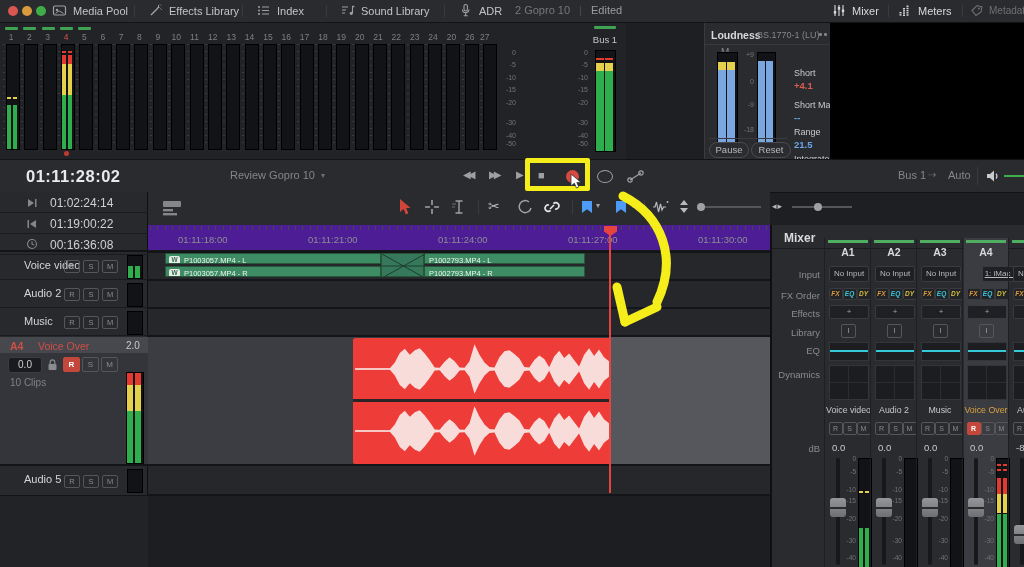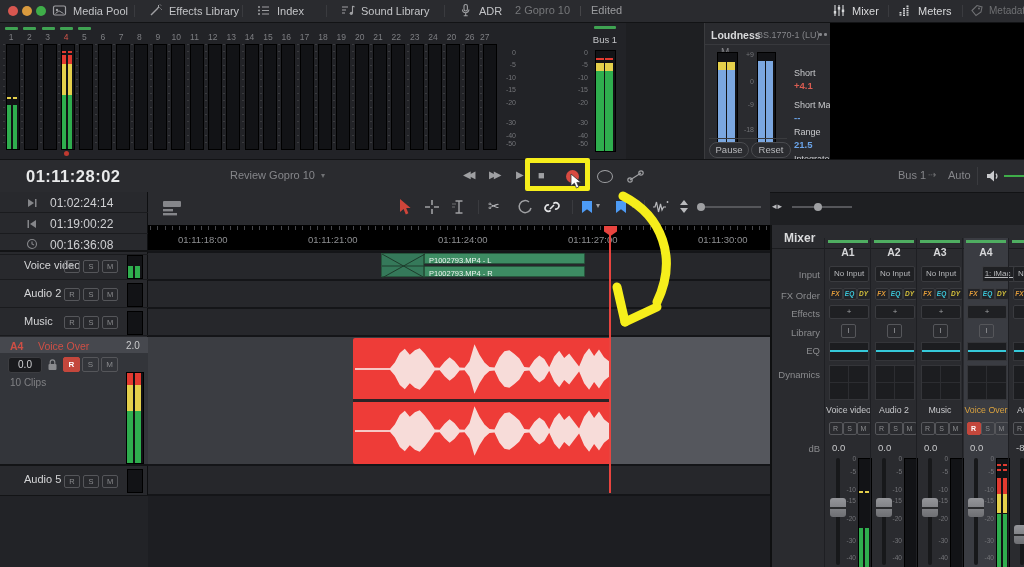--- a/index.html
+++ b/index.html
@@ -490,21 +490,21 @@
     </div>
     <div class="a" style="left:551px;top:14px;width:62px;height:2px;background:#55565a;">
       <div style="position:absolute;left:-2px;top:-3px;width:8px;height:8px;border-radius:50%;background:#9fa0a3;"></div>
     </div>
     <div class="a" style="left:624px;top:9px;color:#b9babd;font-size:9px;letter-spacing:1px;">◂▸</div>
     <div class="a" style="left:644px;top:14px;width:60px;height:2px;background:#55565a;">
       <div style="position:absolute;left:22px;top:-3px;width:8px;height:8px;border-radius:50%;background:#9fa0a3;"></div>
     </div>
   </div>
 
-  <div id="ruler" class="a" style="left:148px;top:225px;width:622px;height:26px;background:#000000;border-bottom:1px solid #17181a;box-sizing:border-box;">
+  <div id="ruler" class="a" style="left:148px;top:225px;width:622px;height:26px;background:#4c1d95;border-bottom:1px solid #17181a;box-sizing:border-box;">
       <div class="a" style="left: 2px; top: 1px; width: 1px; height: 4px; background: rgb(70, 71, 75);"></div>
       <div class="a" style="left: 9.3px; top: 1px; width: 1px; height: 4px; background: rgb(70, 71, 75);"></div>
       <div class="a" style="left: 16.5px; top: 1px; width: 1px; height: 4px; background: rgb(70, 71, 75);"></div>
       <div class="a" style="left: 23.8px; top: 1px; width: 1px; height: 4px; background: rgb(70, 71, 75);"></div>
       <div class="a" style="left: 31px; top: 1px; width: 1px; height: 4px; background: rgb(70, 71, 75);"></div>
       <div class="a" style="left: 38.3px; top: 1px; width: 1px; height: 4px; background: rgb(70, 71, 75);"></div>
       <div class="a" style="left: 45.5px; top: 1px; width: 1px; height: 4px; background: rgb(70, 71, 75);"></div>
       <div class="a" style="left: 52.8px; top: 1px; width: 1px; height: 4px; background: rgb(70, 71, 75);"></div>
       <div class="a" style="left: 60px; top: 1px; width: 1px; height: 4px; background: rgb(70, 71, 75);"></div>
       <div class="a" style="left: 67.3px; top: 1px; width: 1px; height: 4px; background: rgb(70, 71, 75);"></div>
@@ -597,20 +597,28 @@
       <div class="a" style="left: 0px; top: 215px; width: 622px; height: 28px; background: rgb(38, 39, 43);"></div>
       <div class="a" style="left: 0px; top: 86px; width: 463px; height: 127px; background: rgb(59, 61, 66);"></div>
       <div class="a" style="left: 463px; top: 86px; width: 159px; height: 127px; background: rgb(85, 87, 93);"></div>
       <div class="a" style="left: 0px; top: 244px; width: 622px; height: 72px; background: rgb(29, 30, 34);"></div>
       <div class="a lanebrd" style="top: 0px;"></div>
       <div class="a lanebrd" style="top: 28px;"></div>
       <div class="a lanebrd" style="top: 56px;"></div>
       <div class="a lanebrd" style="top: 84px;"></div>
       <div class="a lanebrd" style="top: 213px;"></div>
       <div class="a lanebrd" style="top: 243px;"></div>
+      <div class="a" style="left: 17px; top: 2px; width: 216px; height: 11px; background: rgb(61, 140, 99); border: 1px solid rgb(39, 86, 61); border-radius: 1px; box-sizing: border-box; overflow: hidden;">
+        <div class="a" style="left: 3px; top: 1.5px; width: 11px; height: 8px; background: rgb(233, 236, 233); border-radius: 2px; color: rgb(46, 107, 74); font-size: 6.5px; font-weight: bold; text-align: center; line-height: 8px;">W</div>
+        <div class="a" style="left: 18px; top: 1.5px; font-size: 7.5px; color: rgb(238, 245, 240); white-space: nowrap;">P1003057.MP4 - L</div>
+      </div>
+      <div class="a" style="left: 17px; top: 15px; width: 216px; height: 11px; background: rgb(61, 140, 99); border: 1px solid rgb(39, 86, 61); border-radius: 1px; box-sizing: border-box; overflow: hidden;">
+        <div class="a" style="left: 3px; top: 1.5px; width: 11px; height: 8px; background: rgb(233, 236, 233); border-radius: 2px; color: rgb(46, 107, 74); font-size: 6.5px; font-weight: bold; text-align: center; line-height: 8px;">W</div>
+        <div class="a" style="left: 18px; top: 1.5px; font-size: 7.5px; color: rgb(238, 245, 240); white-space: nowrap;">P1003057.MP4 - R</div>
+      </div>
       <div class="a" style="left: 276px; top: 2px; width: 161px; height: 11px; background: rgb(61, 140, 99); border: 1px solid rgb(39, 86, 61); border-radius: 1px; box-sizing: border-box; overflow: hidden;">
         <div class="a" style="left: 4px; top: 1.5px; font-size: 7.5px; color: rgb(238, 245, 240); white-space: nowrap;">P1002793.MP4 - L</div>
       </div>
       <div class="a" style="left: 276px; top: 15px; width: 161px; height: 11px; background: rgb(61, 140, 99); border: 1px solid rgb(39, 86, 61); border-radius: 1px; box-sizing: border-box; overflow: hidden;">
         <div class="a" style="left: 4px; top: 1.5px; font-size: 7.5px; color: rgb(238, 245, 240); white-space: nowrap;">P1002793.MP4 - R</div>
       </div>
       <div class="a" style="left: 233px; top: 2px; width: 43px; height: 24px; background: rgb(53, 121, 90); border: 1px solid rgb(39, 86, 61); box-sizing: border-box;">
         <svg width="43" height="24">
           <path d="M0,0 L43,24 M0,24 L43,0 M0,12 L43,12" stroke="#1e3c2c" stroke-width="1"></path>
         </svg>

